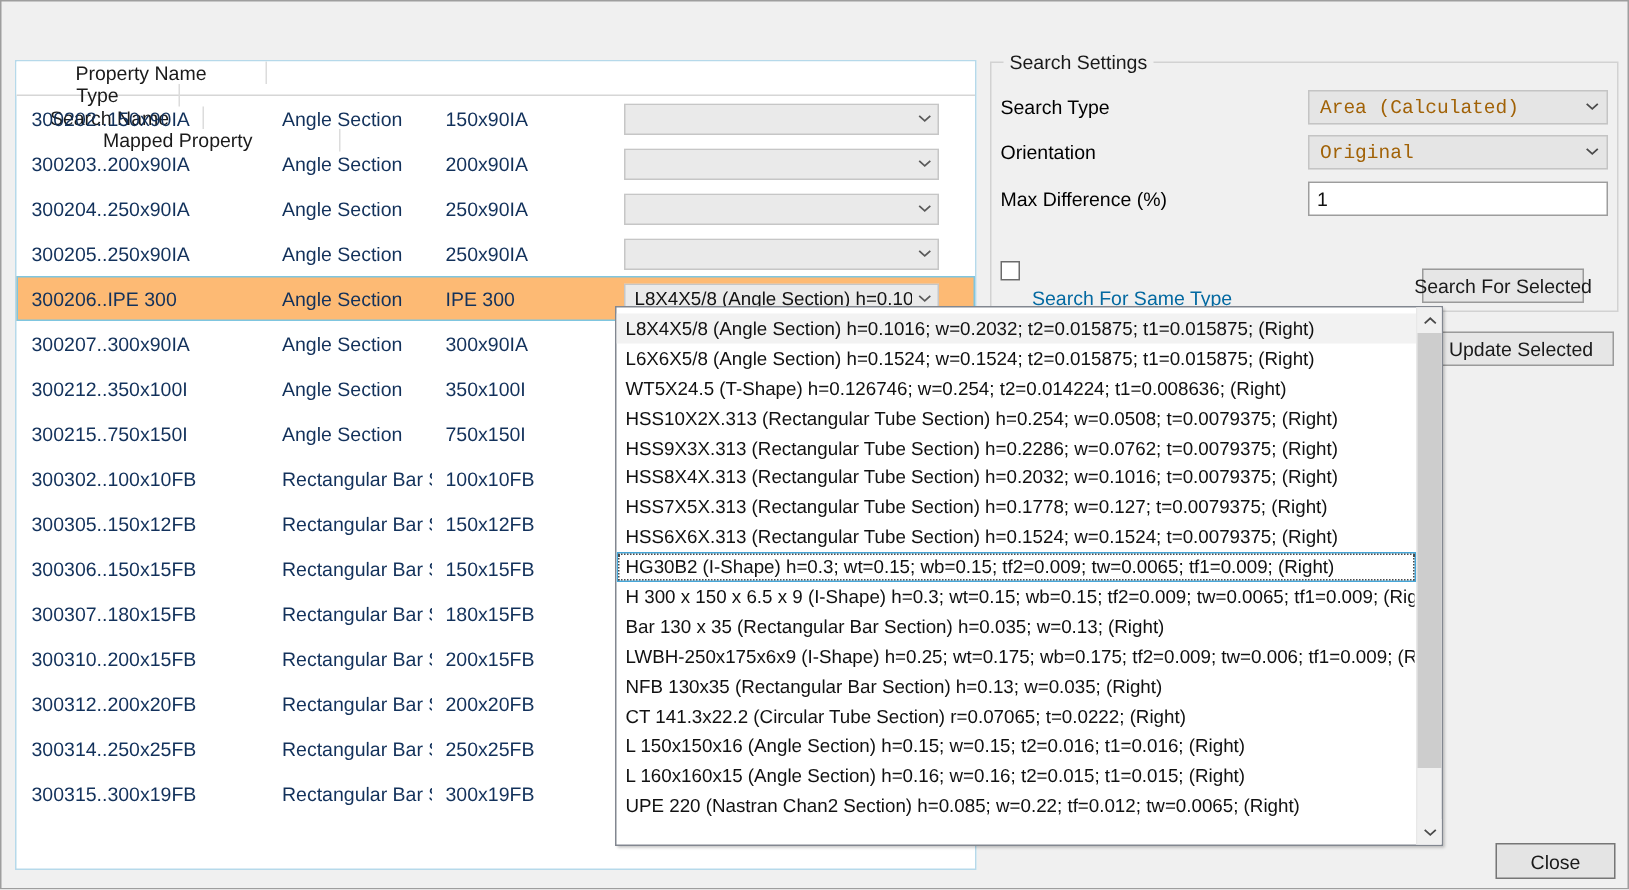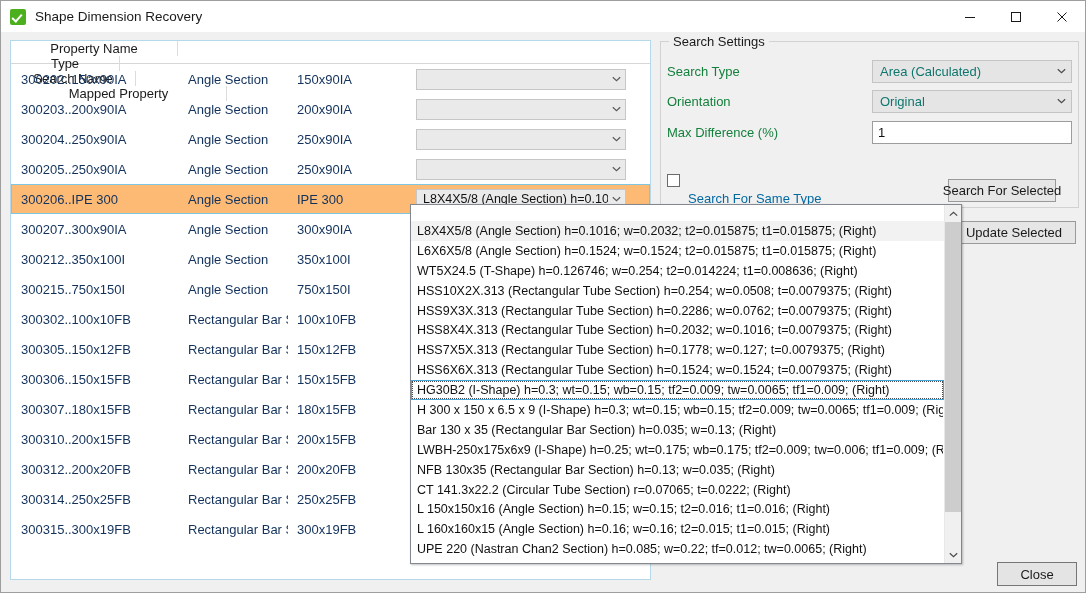--- a/index.html
+++ b/index.html
@@ -185,43 +185,44 @@
     position: absolute;
     left: 0; right: 0;
     height: 24px;
     display: flex;
     align-items: center;
   }
   .slabel {
     position: absolute;
     left: 6px;
     font-size: 13px;
-    color: #15803d;
+    color: #000000;
     white-space: nowrap;
   }
   .sfield {
     position: absolute;
     left: 211px;
     width: 200px;
     height: 23px;
     box-sizing: border-box;
   }
   .sfield.dropdown {
     background: #e5e5e5;
     border: 1px solid #c4c4c4;
     display: flex;
     align-items: center;
   }
   .sfield.dropdown .ctext {
     flex: 1 1 auto;
     padding-left: 7px;
     font-size: 13px;
-    color: #0f766e;
+    color: #a16207;
     white-space: nowrap;
     overflow: hidden;
+    font-family: Liberation Mono, monospace;
   }
   .sfield.dropdown .carrow {
     width: 19px;
     flex: 0 0 auto;
     display: flex;
     align-items: center;
     justify-content: center;
   }
   .sfield.textbox {
     background: #ffffff;
@@ -294,21 +295,21 @@
     height: 360px;
     background: #ffffff;
     border: 1px solid #828790;
     box-sizing: border-box;
     display: flex;
     box-shadow: 1px 1px 2px rgba(0,0,0,0.25);
   }
   #popup-list {
     flex: 1 1 auto;
     overflow: hidden;
-    padding-top: 16px;
+    padding-top: 4px;
   }
   .pitem {
     height: 19.9px;
     line-height: 19.9px;
     font-size: 12.5px;
     color: #111111;
     padding-left: 5px;
     white-space: nowrap;
     overflow: hidden;
     box-sizing: border-box;
@@ -348,42 +349,20 @@
   #sb-down {
     position: absolute;
     left: 0; right: 0; bottom: 0;
   }
 </style>
 </head>
 <body>
 
 <div id="app">
 
-  <div id="titlebar">
-    <div id="app-icon"></div>
-    <div id="title-text">Shape Dimension Recovery</div>
-    <div id="wincontrols">
-      <button class="wbtn">
-        <svg width="12" height="12" viewBox="0 0 12 12">
-            <line x1="1" y1="6.5" x2="11" y2="6.5" stroke="#1a1a1a" stroke-width="1"></line>
-          </svg>
-      </button>
-      <button class="wbtn">
-        <svg width="12" height="12" viewBox="0 0 12 12">
-            <rect x="1.5" y="1.5" width="9" height="9" fill="none" stroke="#1a1a1a" stroke-width="1"></rect>
-          </svg>
-      </button>
-      <button class="wbtn">
-        <svg width="12" height="12" viewBox="0 0 12 12">
-            <line x1="1.5" y1="1.5" x2="10.5" y2="10.5" stroke="#1a1a1a" stroke-width="1"></line>
-            <line x1="10.5" y1="1.5" x2="1.5" y2="10.5" stroke="#1a1a1a" stroke-width="1"></line>
-          </svg>
-      </button>
-    </div>
-  </div>
 
   <div id="grid">
     <div id="grid-head">
       <div class="hc col-prop">Property Name</div>
       <div class="hc col-type">Type</div>
       <div class="hc col-search">Search Name</div>
       <div class="hc col-mapped">Mapped Property</div>
       <div class="hc col-tail"></div>
     </div>
     <div id="grid-body">

